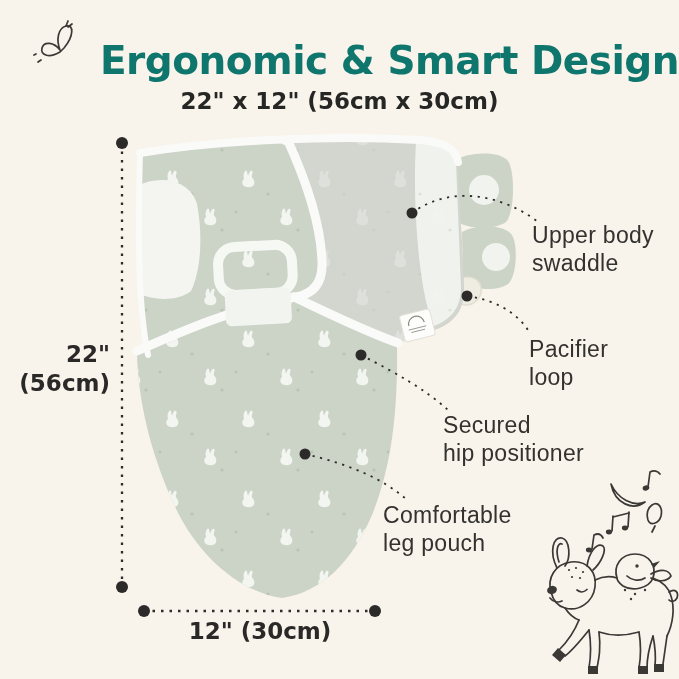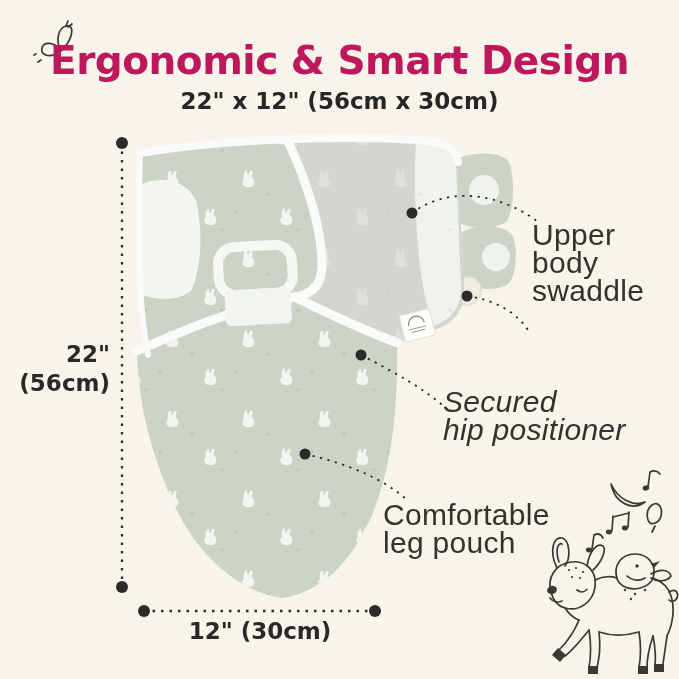--- a/index.html
+++ b/index.html
@@ -14,51 +14,51 @@
   .stage{
     position:relative;
     width:679px;height:679px;
     background:var(--bg);
     font-family:"Liberation Sans",sans-serif;
     color:var(--ink);
     overflow:hidden;
   }
   .title{
     position:absolute;top:38px;left:0;width:100%;
-    text-align:center;
+    text-align:right;
     font-size:39px;font-weight:800;letter-spacing:-0.5px;
-    color:#be185d;
+    color:#0f766e;
     font-family:"DejaVu Sans","Liberation Sans",sans-serif;
   }
   .subtitle{
     position:absolute;top:88px;left:0;width:100%;
     text-align:center;
     font-size:23px;font-weight:700;
     color:#262624;
     font-family:"DejaVu Sans","Liberation Sans",sans-serif;
   }
   .dim-label{
     position:absolute;
     font-size:23px;font-weight:700;
     color:#2a2927;
     font-family:"DejaVu Sans","Liberation Sans",sans-serif;
     white-space:pre-line;line-height:1.28;
   }
   .dim-height{top:340px;left:18px;width:92px;text-align:right;}
   .dim-width{top:617px;left:144px;width:232px;text-align:center;}
   .callout-label{
     position:absolute;
-    font-size:30px;font-weight:400;letter-spacing:0.3px;
+    font-size:23px;font-weight:400;letter-spacing:0.3px;
     color:#34322f;
     line-height:28px;
     white-space:pre-line;
   }
   .co-upper{top:221px;left:532px;}
   .co-pacifier{top:335px;left:529px;}
-  .co-hip{top:388px;left:443px;font-style:italic;}
+  .co-hip{top:411px;left:443px;}
   .co-leg{top:501px;left:383px;}
   svg.art{position:absolute;top:0;left:0;}
   .fabric-fill{fill:var(--fabric);}
   .overwrap-fill{fill:var(--overwrap);}
   .trim-stroke{stroke:var(--trim);fill:none;stroke-linecap:round;stroke-linejoin:round;}
   .ink-dash{stroke:var(--ink);fill:none;stroke-width:2.3;stroke-dasharray:2.5 6;}
   .leader-dash{stroke:var(--ink);fill:none;stroke-width:1.8;stroke-dasharray:2.2 5.5;}
   .ink-dot{fill:var(--ink);}
   .doodle{stroke:#3b3936;fill:none;stroke-width:1.7;stroke-linecap:round;stroke-linejoin:round;}
   .doodle-fill{fill:#3b3936;stroke:none;}
@@ -232,17 +232,19 @@
 
   <h1 class="title">Ergonomic &amp; Smart Design</h1>
   <div class="subtitle">22" x 12" (56cm x 30cm)</div>
 
   <div class="dim-label dim-height">22"
 (56cm)</div>
   <div class="dim-label dim-width">12" (30cm)</div>
 
   <div class="callout-label co-upper">Upper body
 swaddle</div>
+  <div class="callout-label co-pacifier">Pacifier
+loop</div>
   <div class="callout-label co-hip">Secured
 hip positioner</div>
   <div class="callout-label co-leg">Comfortable
 leg pouch</div>
 </div>
 
 </body></html>

